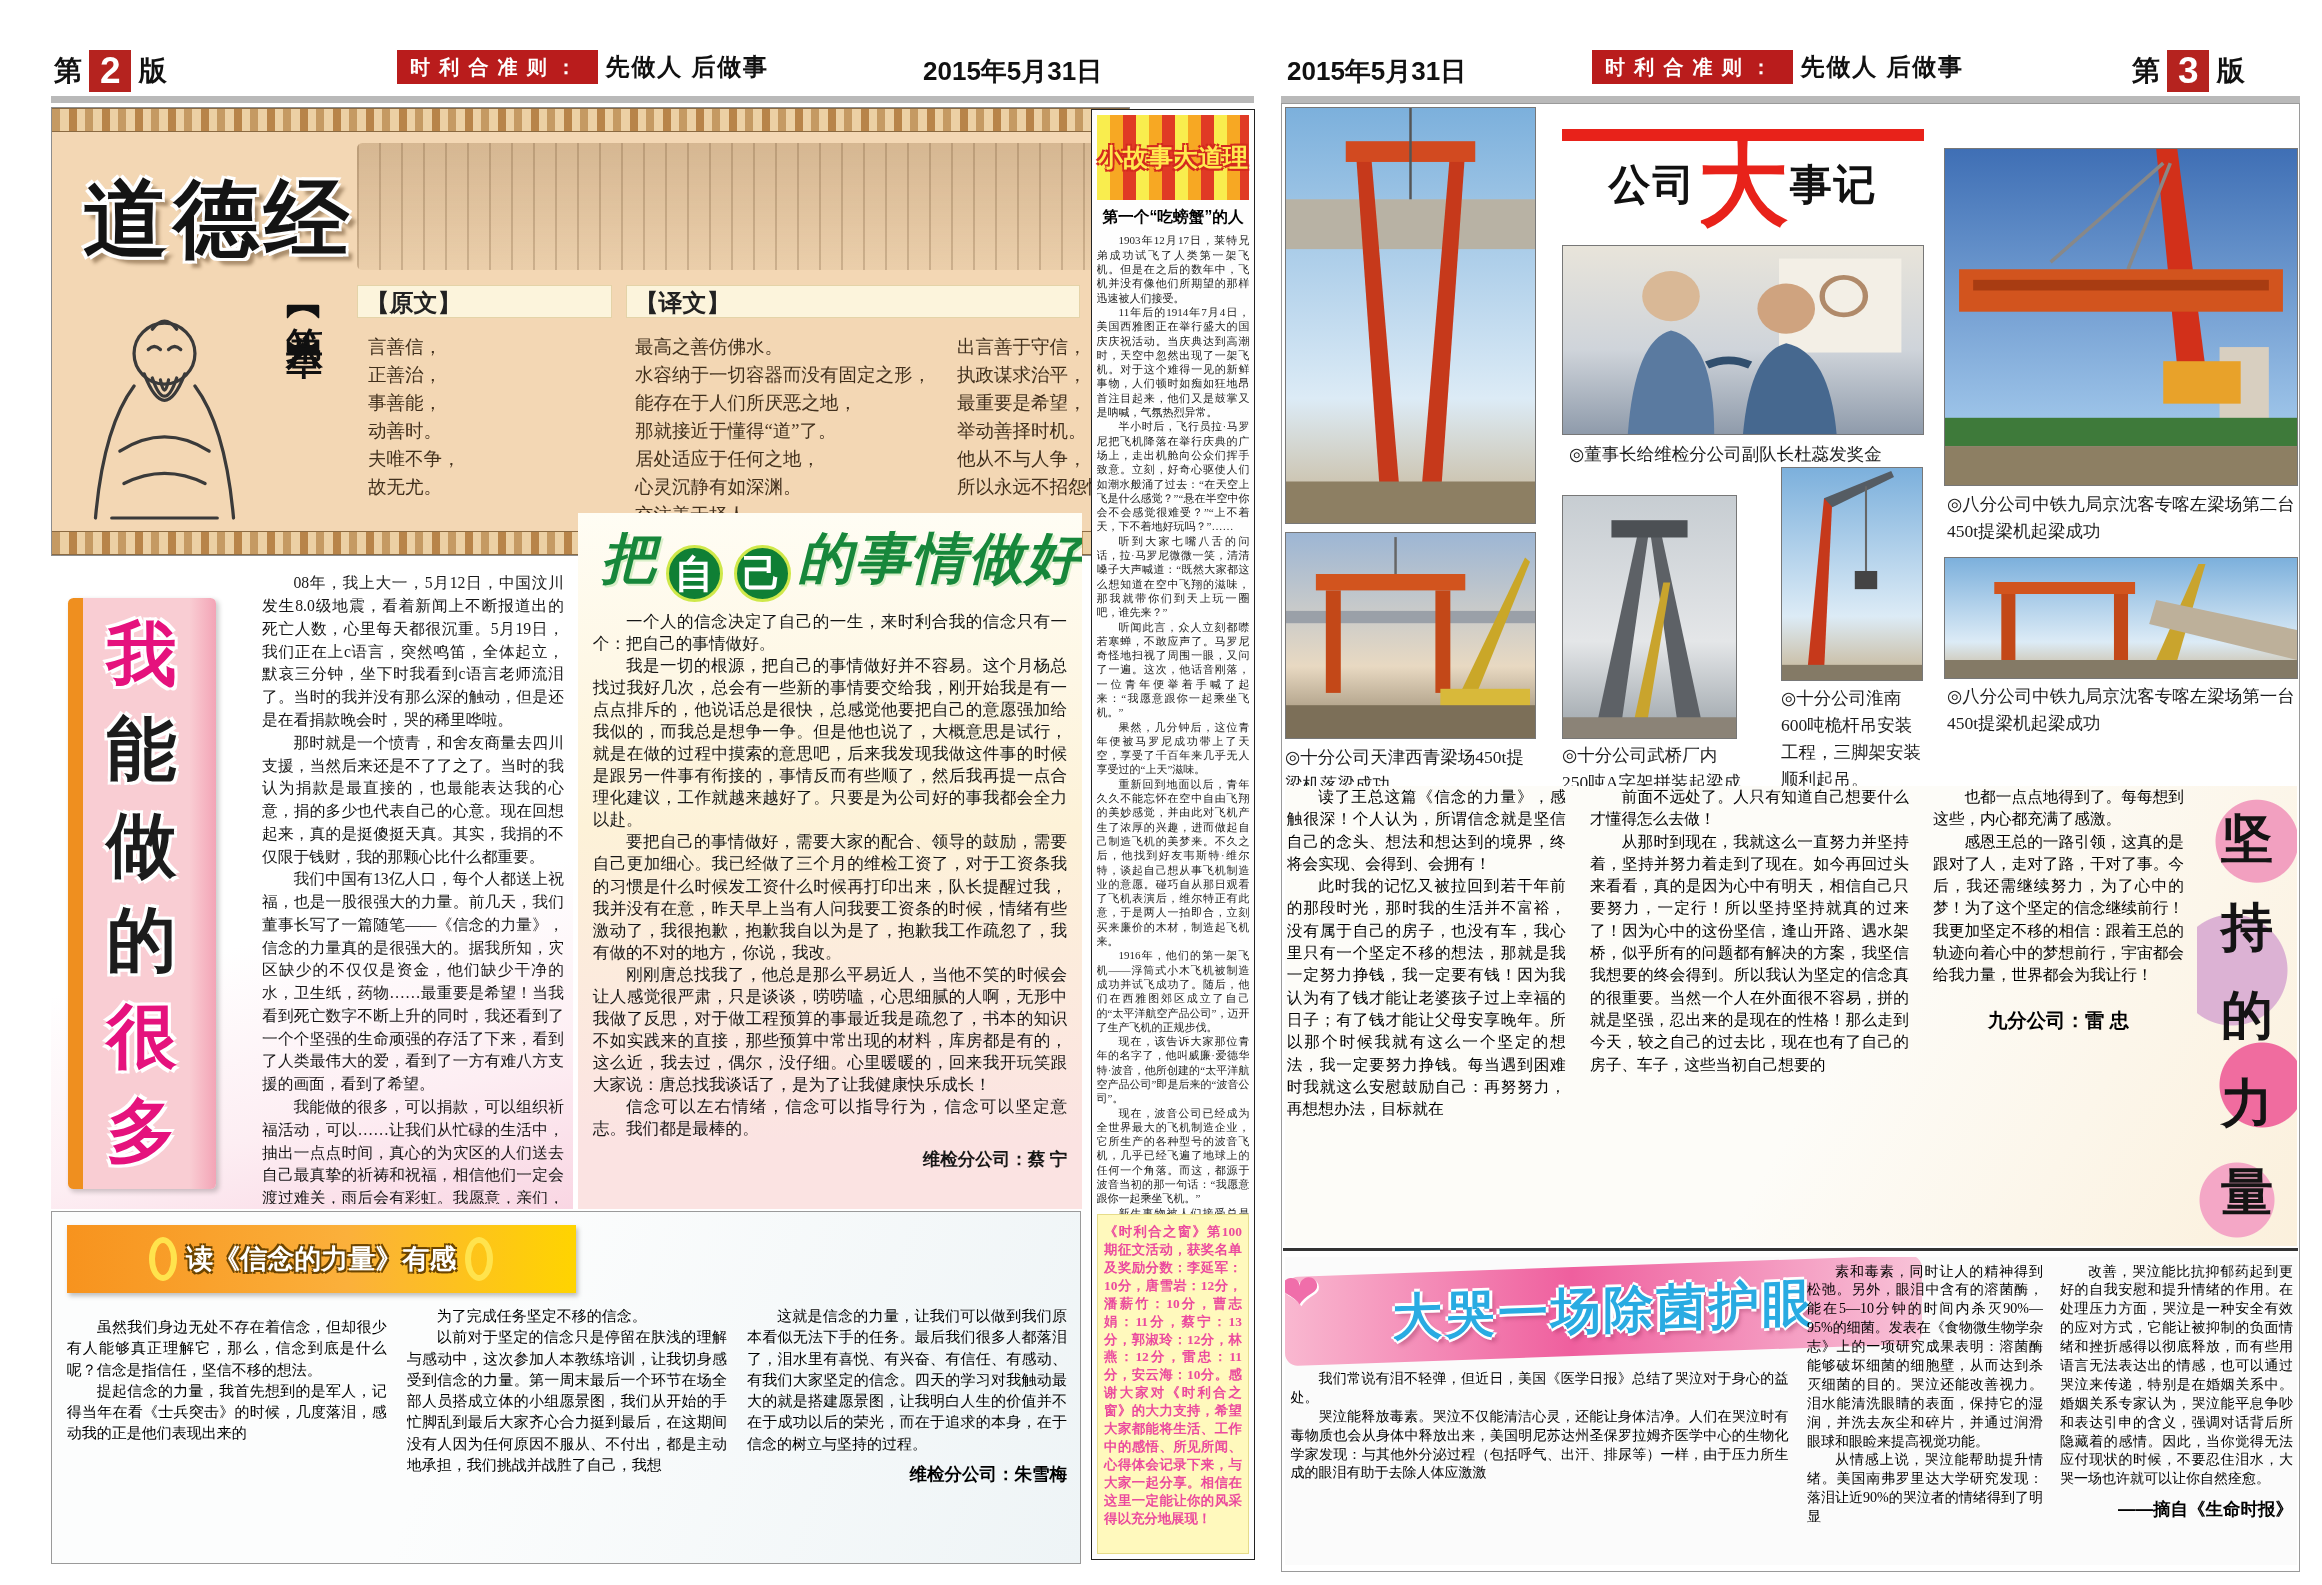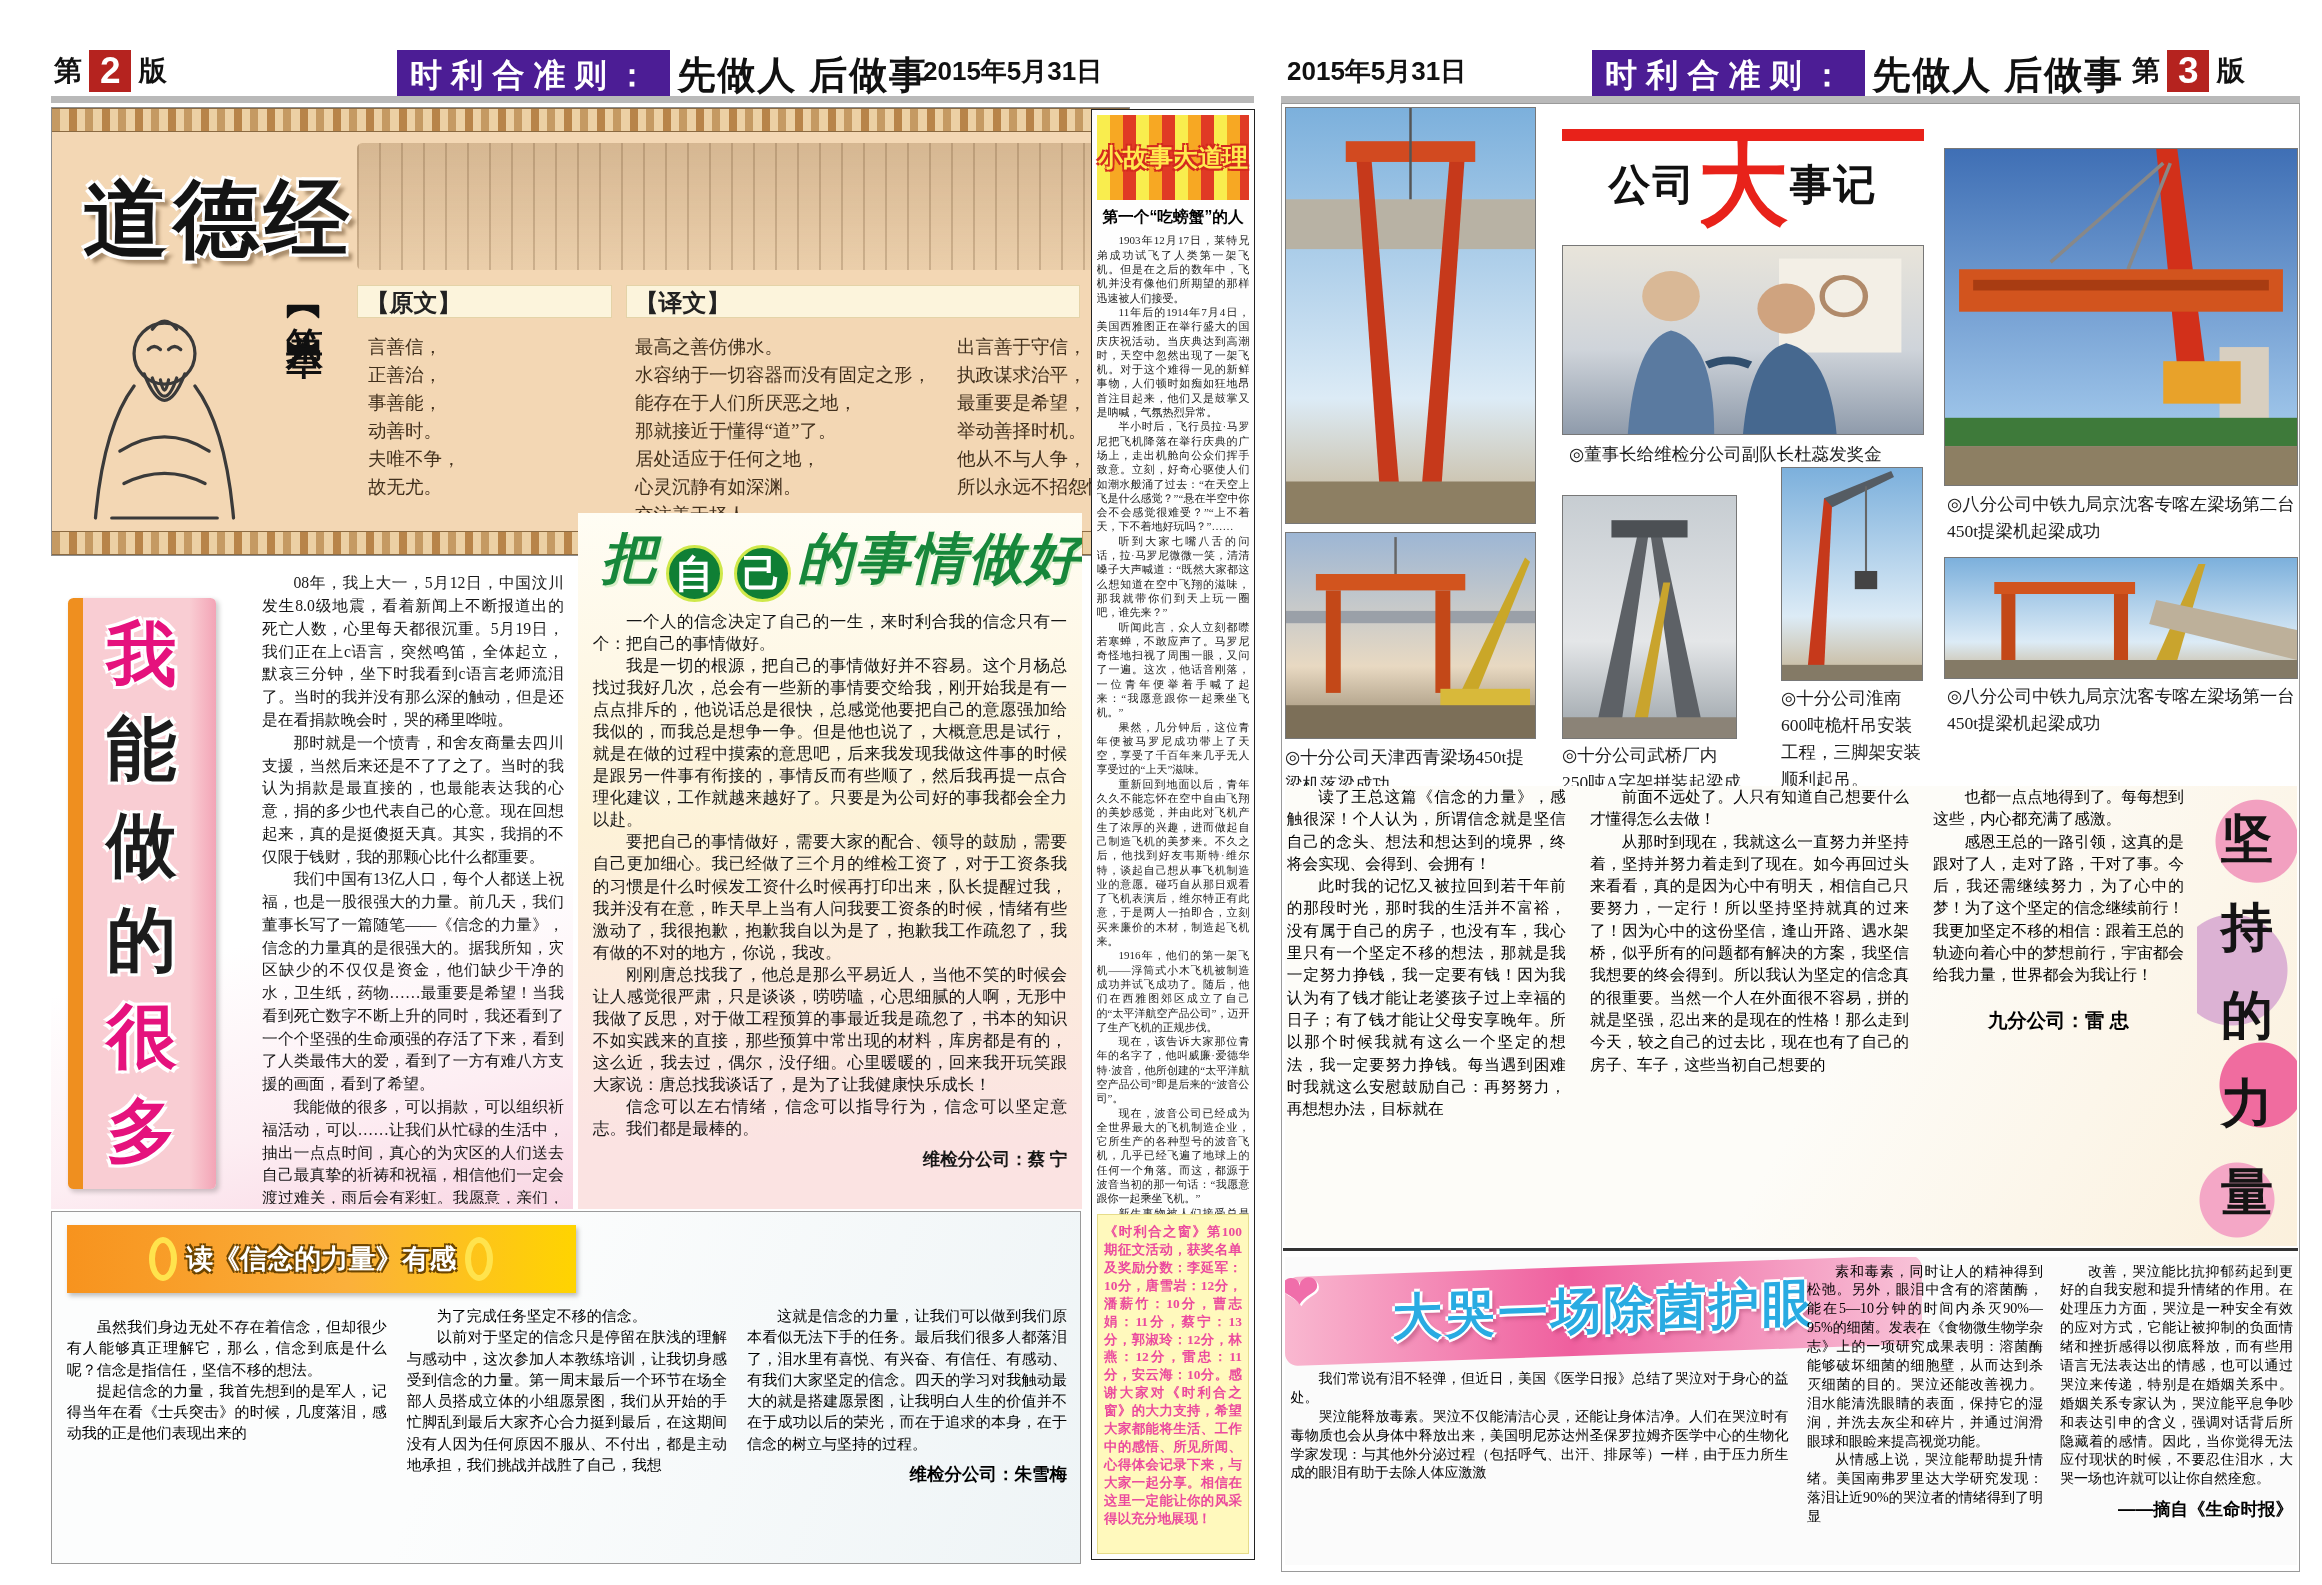--- a/index.html
+++ b/index.html
@@ -3,22 +3,22 @@
 <meta charset="utf-8">
 <style>
   * { margin:0; padding:0; box-sizing:border-box; }
   body { background:#e9e9e9; font-family:"Liberation Serif","DejaVu Serif",serif; }
   .spread { position:relative; width:2322px; height:1586px; background:#ffffff; overflow:hidden; }
 
   
   .hdr { position:absolute; display:flex; align-items:center; gap:7.4px; font-family:"Liberation Sans","DejaVu Sans",sans-serif; }
   .pn-txt { font-size:28px; font-weight:bold; color:#111; }
   .pn-box { width:42px; height:42px; background:#b5231f; color:#fff; font-size:37px; font-weight:bold; display:flex; align-items:center; justify-content:center; }
-  .slogan-box { background:#4c1d95; color:#fff; font-size:32px; font-weight:bold; letter-spacing:9.2px; padding:3.7px 13px; }
-  .slogan-after { font-size:38px; font-weight:bold; color:#111; letter-spacing:1.8px; }
+  .slogan-box { background:#b91c1c; color:#fff; font-size:20px; font-weight:bold; letter-spacing:9.2px; padding:3.7px 13px; }
+  .slogan-after { font-size:24px; font-weight:bold; color:#111; letter-spacing:1.8px; }
   .hdr-date { font-size:26px; font-weight:bold; color:#111; }
   .grayrule { position:absolute; height:7.4px; background:#b9b9b9; }
 
   
   .ddj { position:absolute; left:51px; top:107px; width:1079px; height:449px; background:#f3d7b4; border:0.9px solid #8d8d8d; overflow:hidden; }
   .orn { position:absolute; left:0; right:0; height:24px;
          background: repeating-linear-gradient(90deg,#c59a63 0 8.3px,#ecd0a4 8.3px 16.6px,#b88449 16.6px 25px,#ecd0a4 25px 33px);
          border-top:1.8px solid #8a6a42; border-bottom:1.8px solid #8a6a42; }
   .orn.top { top:0; } .orn.bot { bottom:0; }
   .ddj-title { position:absolute; left:31px; top:54px; font-size:85px; font-weight:900; color:#141414; letter-spacing:5.5px;

